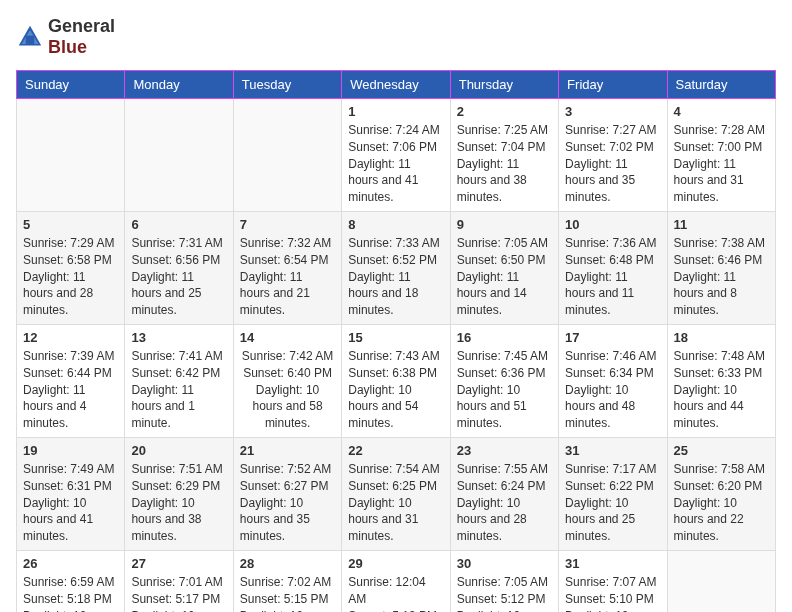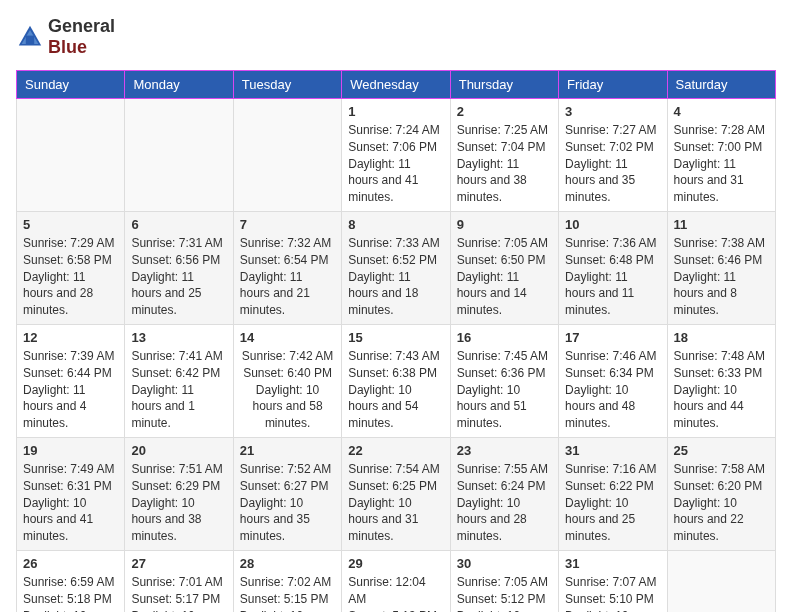--- a/index.html
+++ b/index.html
@@ -255,21 +255,21 @@
 Daylight: 10 hours and 31 minutes.</div>
         </td>
         <td>
           <span class="day-number">23</span>
           <div class="day-info" style="white-space: pre-line;">Sunrise: 7:55 AM
 Sunset: 6:24 PM
 Daylight: 10 hours and 28 minutes.</div>
         </td>
         <td>
           <span class="day-number">31</span>
-          <div class="day-info" style="white-space: pre-line;">Sunrise: 7:16 AM
+          <div class="day-info" style="white-space: pre-line;">Sunrise: 7:17 AM
 Sunset: 6:22 PM
 Daylight: 10 hours and 25 minutes.</div>
         </td>
         <td>
           <span class="day-number">25</span>
           <div class="day-info" style="white-space: pre-line;">Sunrise: 7:58 AM
 Sunset: 6:20 PM
 Daylight: 10 hours and 22 minutes.</div>
         </td>
       </tr>

